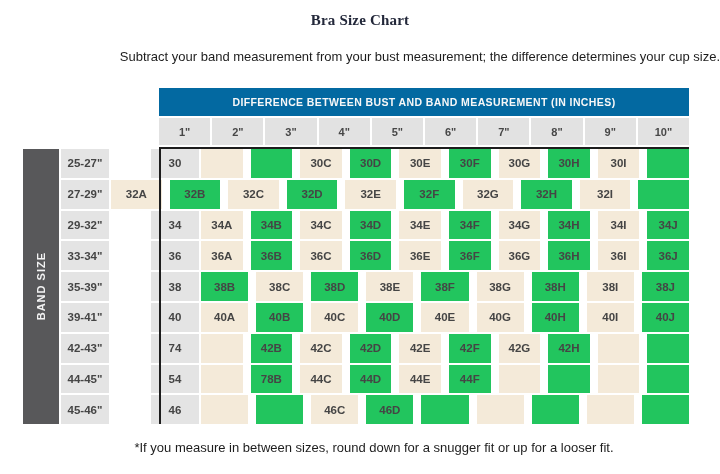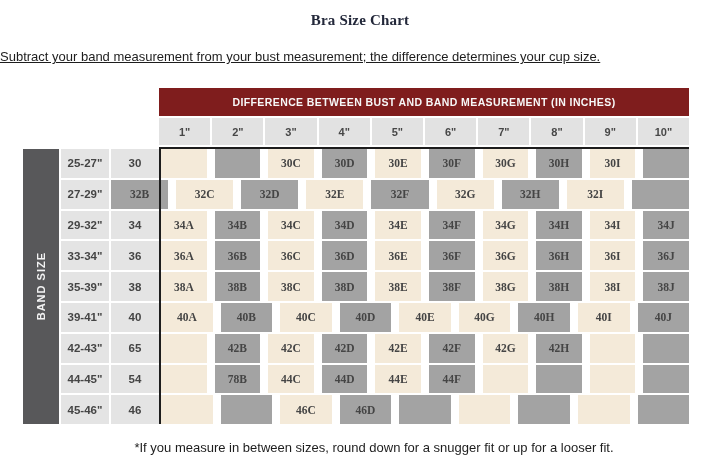--- a/index.html
+++ b/index.html
@@ -16,31 +16,30 @@
     top: 12px; left: 0; right: 0;
     text-align: center;
     font-family: "Liberation Serif", serif;
     font-size: 15px;
     font-weight: 600;
     color: #23283a;
     letter-spacing: 0.2px;
   }
   .subtitle {
     position: absolute;
-    top: 49px; left: 0; right: 0;
-    text-align: left;
+    top: 49px; left: 11px; right: 0;
+    text-align: right;
     font-size: 13px;
     color: #1d1d1d;
-    text-decoration: underline;
   }
   .header-bar {
     position: absolute;
     left: 159px; top: 88px;
     width: 530px; height: 28px;
-    background: #7f1d1d;
+    background: #0369a1;
     color: #f7f7f7;
     font-size: 10.5px;
     font-weight: bold;
     letter-spacing: 0.4px;
     display: flex;
     align-items: center;
     justify-content: center;
   }
   .col-headers {
     position: absolute;
@@ -98,25 +97,25 @@
   }
   .cell {
     display: flex;
     align-items: center;
     justify-content: center;
     font-size: 11.5px;
     font-weight: bold;
     color: #454545;
   }
   .cell.range { width: 48px; background: #e4e4e4; flex: none; }
-  .cell.band  { width: 48px; background: #e4e4e4; flex: none; }
-  .cupcells { flex: 1; display: flex; gap: 8px; font-family: Liberation Serif, serif; }
+  .cell.band  { width: 48px; background: #e4e4e4; flex: none; margin-left: 40px; }
+  .cupcells { flex: 1; display: flex; gap: 8px; }
   .cupcells .cell { flex: 1; }
   .cell.light { background: #f4ead9; }
-  .cell.dark  { background: #a3a3a3; }
+  .cell.dark  { background: #22c55e; }
   .vline {
     position: absolute;
     left: 159px; top: 149px;
     width: 2px; height: 275px;
     background: #1d1d1d;
   }
   .footnote {
     position: absolute;
     top: 440px; left: 0; right: 0;
     text-align: center;
@@ -166,20 +165,21 @@
           <div class="cell dark">30F</div>
           <div class="cell light">30G</div>
           <div class="cell dark">30H</div>
           <div class="cell light">30I</div>
           <div class="cell dark"></div>
         </div>
   </div>
       <div class="row">
     <div class="cell range">27-29"</div>
     <div class="cupcells">
+          <div class="cell light">32A</div>
           <div class="cell dark">32B</div>
           <div class="cell light">32C</div>
           <div class="cell dark">32D</div>
           <div class="cell light">32E</div>
           <div class="cell dark">32F</div>
           <div class="cell light">32G</div>
           <div class="cell dark">32H</div>
           <div class="cell light">32I</div>
           <div class="cell dark"></div>
         </div>
@@ -213,21 +213,20 @@
           <div class="cell light">36G</div>
           <div class="cell dark">36H</div>
           <div class="cell light">36I</div>
           <div class="cell dark">36J</div>
         </div>
   </div>
       <div class="row">
     <div class="cell range">35-39"</div>
     <div class="cell band">38</div>
     <div class="cupcells">
-          <div class="cell light">38A</div>
           <div class="cell dark">38B</div>
           <div class="cell light">38C</div>
           <div class="cell dark">38D</div>
           <div class="cell light">38E</div>
           <div class="cell dark">38F</div>
           <div class="cell light">38G</div>
           <div class="cell dark">38H</div>
           <div class="cell light">38I</div>
           <div class="cell dark">38J</div>
         </div>
@@ -242,21 +241,21 @@
           <div class="cell dark">40D</div>
           <div class="cell light">40E</div>
           <div class="cell light">40G</div>
           <div class="cell dark">40H</div>
           <div class="cell light">40I</div>
           <div class="cell dark">40J</div>
         </div>
   </div>
       <div class="row">
     <div class="cell range">42-43"</div>
-    <div class="cell band">65</div>
+    <div class="cell band">74</div>
     <div class="cupcells">
           <div class="cell light"></div>
           <div class="cell dark">42B</div>
           <div class="cell light">42C</div>
           <div class="cell dark">42D</div>
           <div class="cell light">42E</div>
           <div class="cell dark">42F</div>
           <div class="cell light">42G</div>
           <div class="cell dark">42H</div>
           <div class="cell light"></div>

